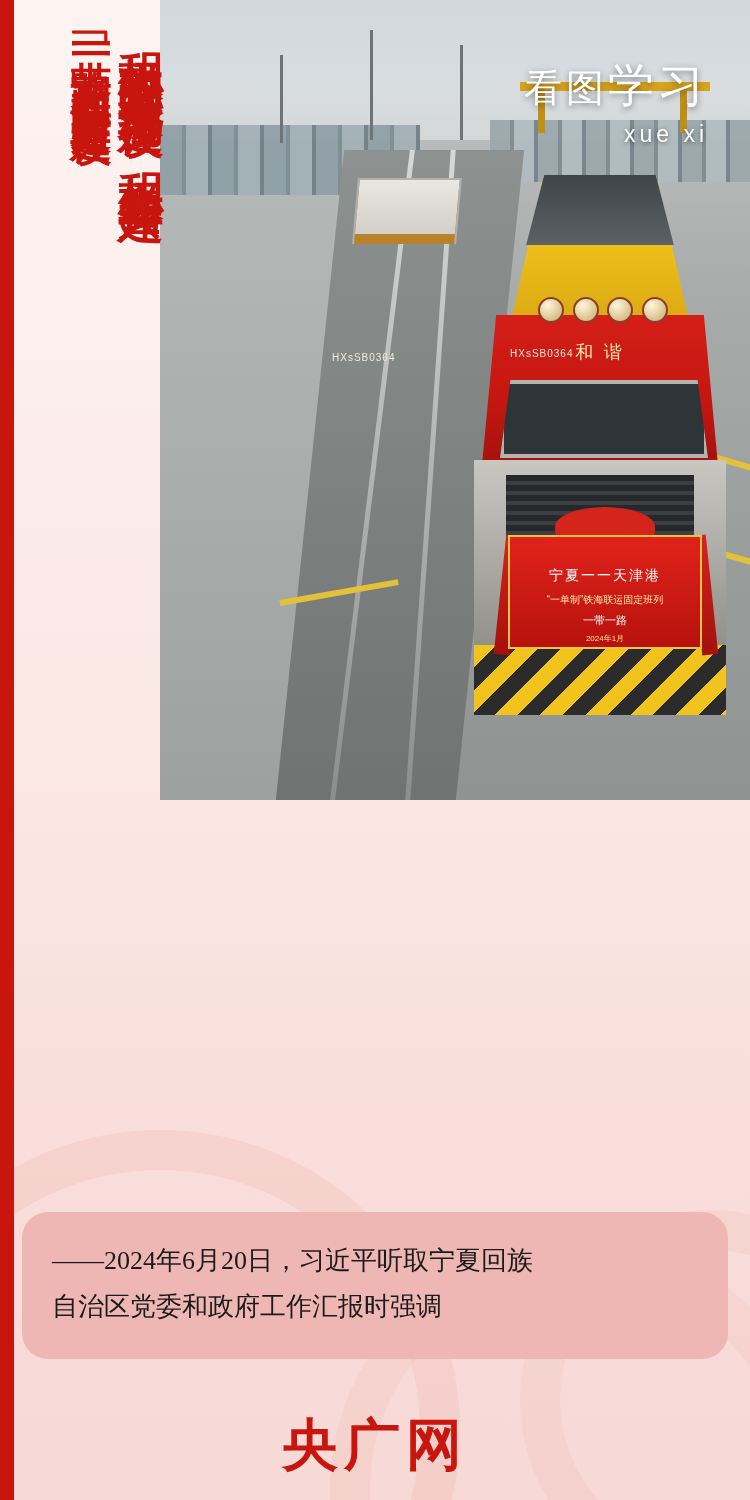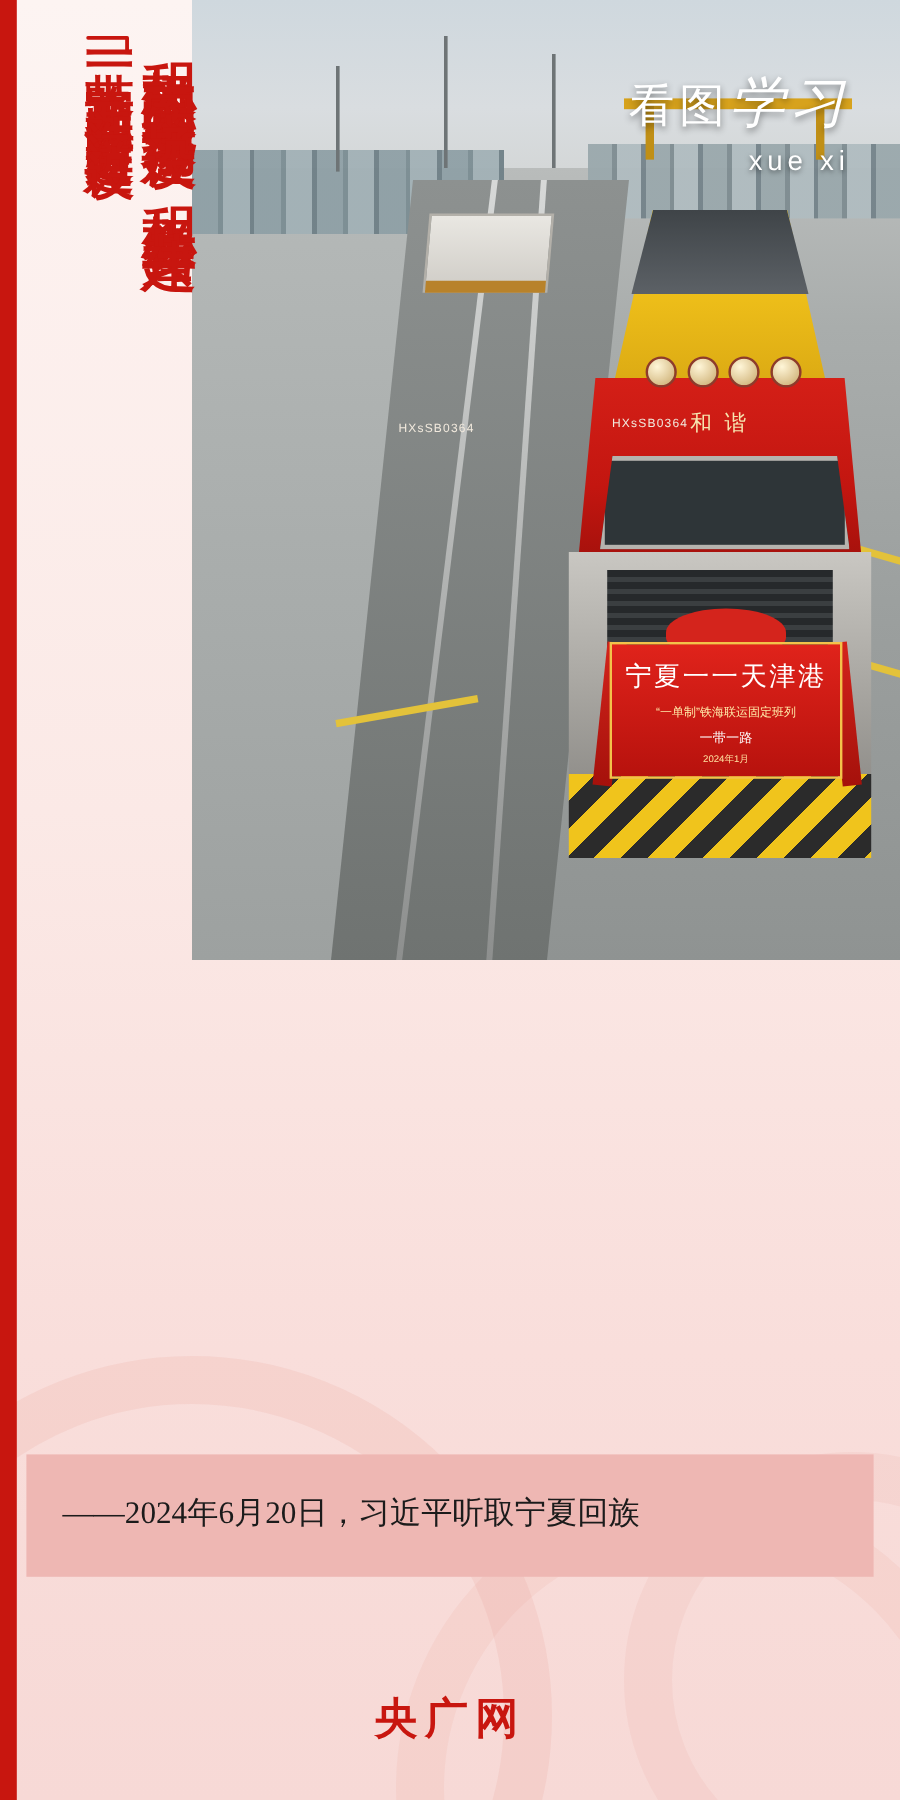--- a/index.html
+++ b/index.html
@@ -150,21 +150,21 @@
   .train .coupler {
     position:absolute; left:110px; top:440px; width:56px; height:46px;
     background:#3a3d3f; border-radius:4px;
   }
   .banner {
     position:absolute; left:48px; top:360px; width:190px; height:110px;
     background: linear-gradient(180deg,#e0231b, #b7120d);
     border:2px solid #f3c24a;
     color:#ffe9a8; text-align:center;
   }
-  .banner .b1 { font-size:22px; color:#ffffff; margin-top:12px; letter-spacing:2px; }
+  .banner .b1 { font-size:14px; color:#ffffff; margin-top:30px; letter-spacing:2px; }
   .banner .b2 { font-size:10px; color:#ffe9a8; margin-top:8px;text-align:center; }
   .banner .b3 { font-size:11px; color:#ffffff; margin-top:6px; }
   .banner .b4 { font-size:8px; color:#ffe1a0; margin-top:5px; }
   .bowtop { position:absolute; left:95px; top:332px; width:100px; height:40px; background:#d4241c; border-radius:50% 50% 40% 40%; }
   .ribbon { position:absolute; top:360px; width:16px; height:120px; background:linear-gradient(180deg,#d4241c,#a5110b); }
   .ribbon.l { left:40px; transform: rotate(6deg);}
   .ribbon.r { left:236px; transform: rotate(-6deg);}
 
   .worker { position:absolute; width:14px; height:40px; }
   .worker .head { width:10px; height:10px; border-radius:50%; background:#e8b23c; margin:0 auto; }
@@ -211,55 +211,56 @@
   }
 
   
   .quote {
     position: absolute;
     left: 22px; top: 1212px;
     width: 706px;
     background: #eeb7b3;
     padding: 26px 30px 30px 30px;
     box-sizing: border-box;
+    border-radius: 26px;
   }
   .quote-line {
     font-family: "Liberation Serif", "DejaVu Serif", serif;
     font-size: 26px;
     line-height: 1.75;
     color: #1b1b1b;
   }
 
   
   .logo {
     position: absolute;
     left: 0; top: 1408px;
     width: 750px;
     text-align: center;
     font-family: "Liberation Serif", "DejaVu Serif", serif;
     font-weight: bold;
-    font-size: 36px;
+    font-size: 56px;
     letter-spacing: 6px;
     color: #c8160f;
   }
 
   
   .brand {
     position: absolute;
     right: 42px; top: 55px;
     text-align: right;
     color: #ffffff;
   }
   .brand .cn {
     font-family: "Liberation Serif", "DejaVu Serif", serif;
     font-size: 38px;
     letter-spacing: 4px;
     text-shadow: 0 2px 6px rgba(0,0,0,.45);
   }
-  .brand .cn .script { font-size: 46px; font-style: italic; }
+  .brand .cn .script { font-size: 46px; }
   .brand .py {
     font-size: 23px;
     letter-spacing: 4px;
     margin-top: 4px;
     text-shadow: 0 1px 4px rgba(0,0,0,.5);
   }
   .code-left, .code-right {
     position:absolute; color:#f1e9dd; font-size:10px; letter-spacing:1px;
     font-family:"Liberation Sans", sans-serif;
   }
@@ -355,17 +356,18 @@
   </div>
 
   <div class="title-col">
     <div class="vline main">积极融入全国统一大市场建设 积极参与共建</div>
     <div class="vline sub">「一带一路」和西部陆海新通道建设</div>
   </div>
 
 
   <div class="quote">
     <div class="quote-line">——2024年6月20日，习近平听取宁夏回族</div>
+    <div class="quote-line">自治区党委和政府工作汇报时强调</div>
   </div>
 
   <div class="logo">央广网</div>
 
 </div>
 
 </body></html>

